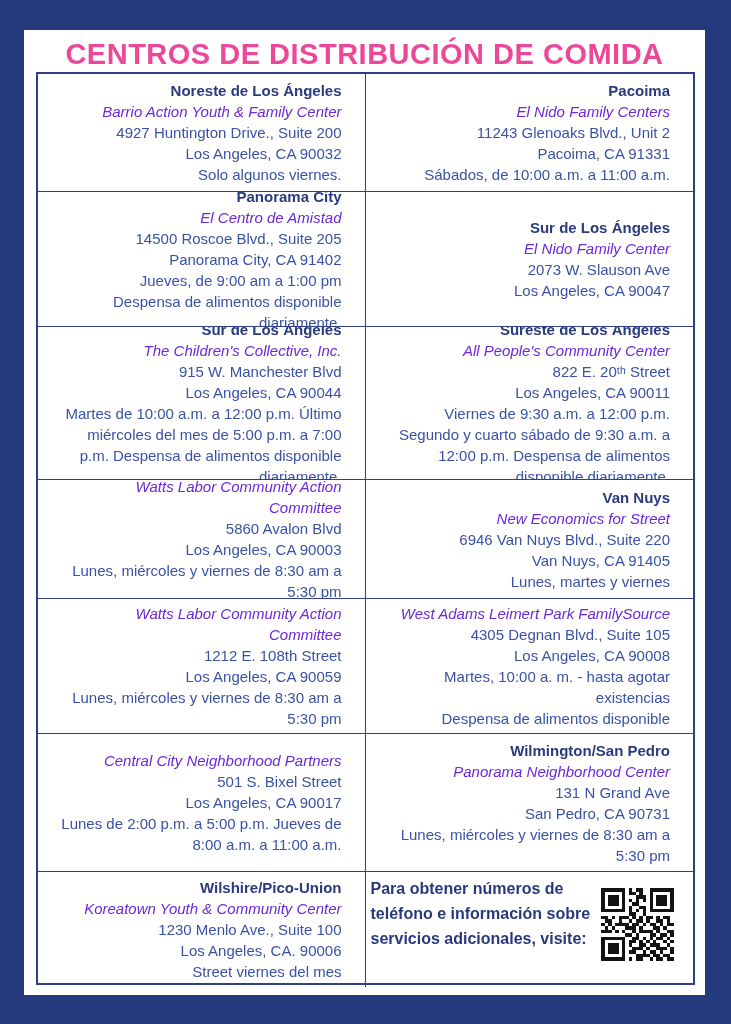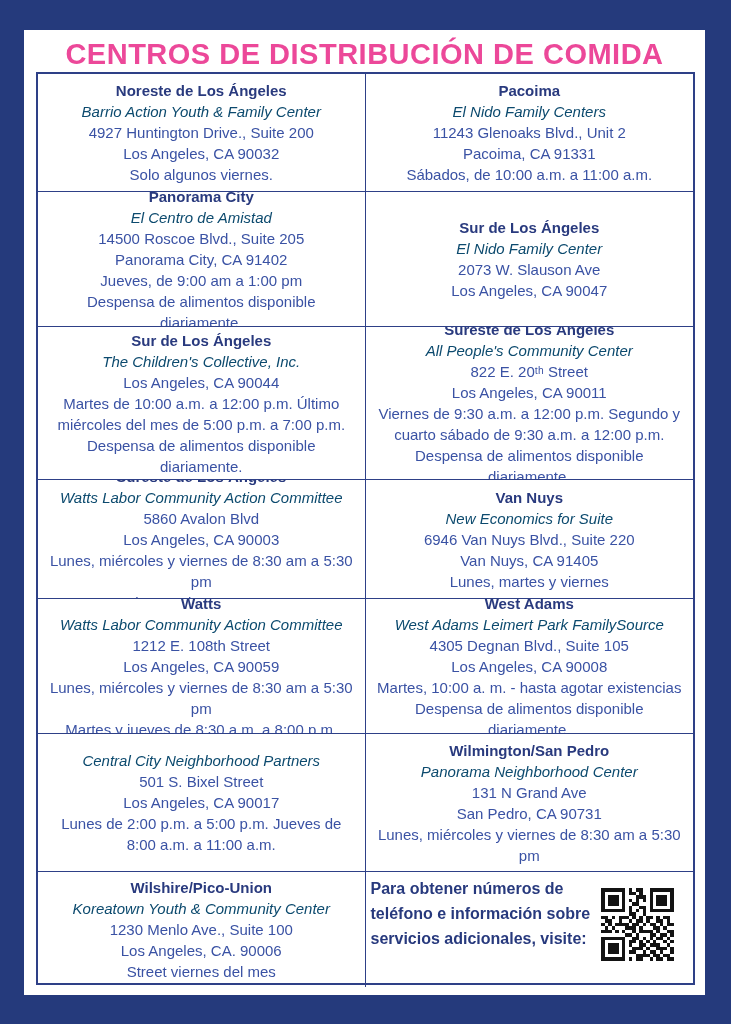--- a/index.html
+++ b/index.html
@@ -30,36 +30,36 @@
     display: grid;
     grid-template-columns: 1fr 1fr;
     grid-template-rows: 118px 135px 153px 119px 135px 138px 115px;
     border: 2px solid #2e4087;
   }
   .cell {
     border-bottom: 1.5px solid #2e4087;
     display: flex;
     flex-direction: column;
     justify-content: center;
-    text-align: center;
-    padding: 4px 8px;
+    text-align: right;
+    padding: 4px 23px;
     overflow: hidden;
   }
   .cell.cl { border-right: 1.5px solid #2e4087; }
   .cell.last { border-bottom: none; }
   .area {
     font-weight: bold;
     font-size: 15px;
     color: #293a7e;
     line-height: 21px;
   }
   .org {
     font-style: italic;
     font-size: 15px;
-    color: #0c4a6e;
+    color: #6d28d9;
     line-height: 21px;
   }
   .line {
     font-size: 15px;
     color: #3a52a4;
     line-height: 21px;
   }
   .footer-cell {
     position: relative;
     display: block;
@@ -113,20 +113,21 @@
     <div class="cell">
       <div class="area">Sur de Los Ángeles</div>
       <div class="org">El Nido Family Center</div>
       <div class="line">2073 W. Slauson Ave</div>
       <div class="line">Los Angeles, CA 90047</div>
     </div>
 
     <div class="cell cl">
       <div class="area">Sur de Los Ángeles</div>
       <div class="org">The Children's Collective, Inc.</div>
+      <div class="line">915 W. Manchester Blvd</div>
       <div class="line">Los Angeles, CA 90044</div>
       <div class="line">Martes de 10:00 a.m. a 12:00 p.m. Último miércoles del mes de 5:00 p.m. a 7:00 p.m. Despensa de alimentos disponible diariamente.</div>
     </div>
     <div class="cell">
       <div class="area">Sureste de Los Ángeles</div>
       <div class="org">All People's Community Center</div>
       <div class="line">822 E. 20ᵗʰ Street</div>
       <div class="line">Los Angeles, CA 90011</div>
       <div class="line">Viernes de 9:30 a.m. a 12:00 p.m. Segundo y cuarto sábado de 9:30 a.m. a 12:00 p.m. Despensa de alimentos disponible diariamente.</div>
     </div>
@@ -134,21 +135,21 @@
     <div class="cell cl">
       <div class="area">Sureste de Los Ángeles</div>
       <div class="org">Watts Labor Community Action Committee</div>
       <div class="line">5860 Avalon Blvd</div>
       <div class="line">Los Angeles, CA 90003</div>
       <div class="line">Lunes, miércoles y viernes de 8:30 am a 5:30 pm</div>
       <div class="line">Martes y jueves de 8:30 am a 8:00 pm</div>
     </div>
     <div class="cell">
       <div class="area">Van Nuys</div>
-      <div class="org">New Economics for Suite</div>
+      <div class="org">New Economics for Street</div>
       <div class="line">6946 Van Nuys Blvd., Suite 220</div>
       <div class="line">Van Nuys, CA 91405</div>
       <div class="line">Lunes, martes y viernes</div>
     </div>
 
     <div class="cell cl">
       <div class="area">Watts</div>
       <div class="org">Watts Labor Community Action Committee</div>
       <div class="line">1212 E. 108th Street</div>
       <div class="line">Los Angeles, CA 90059</div>

